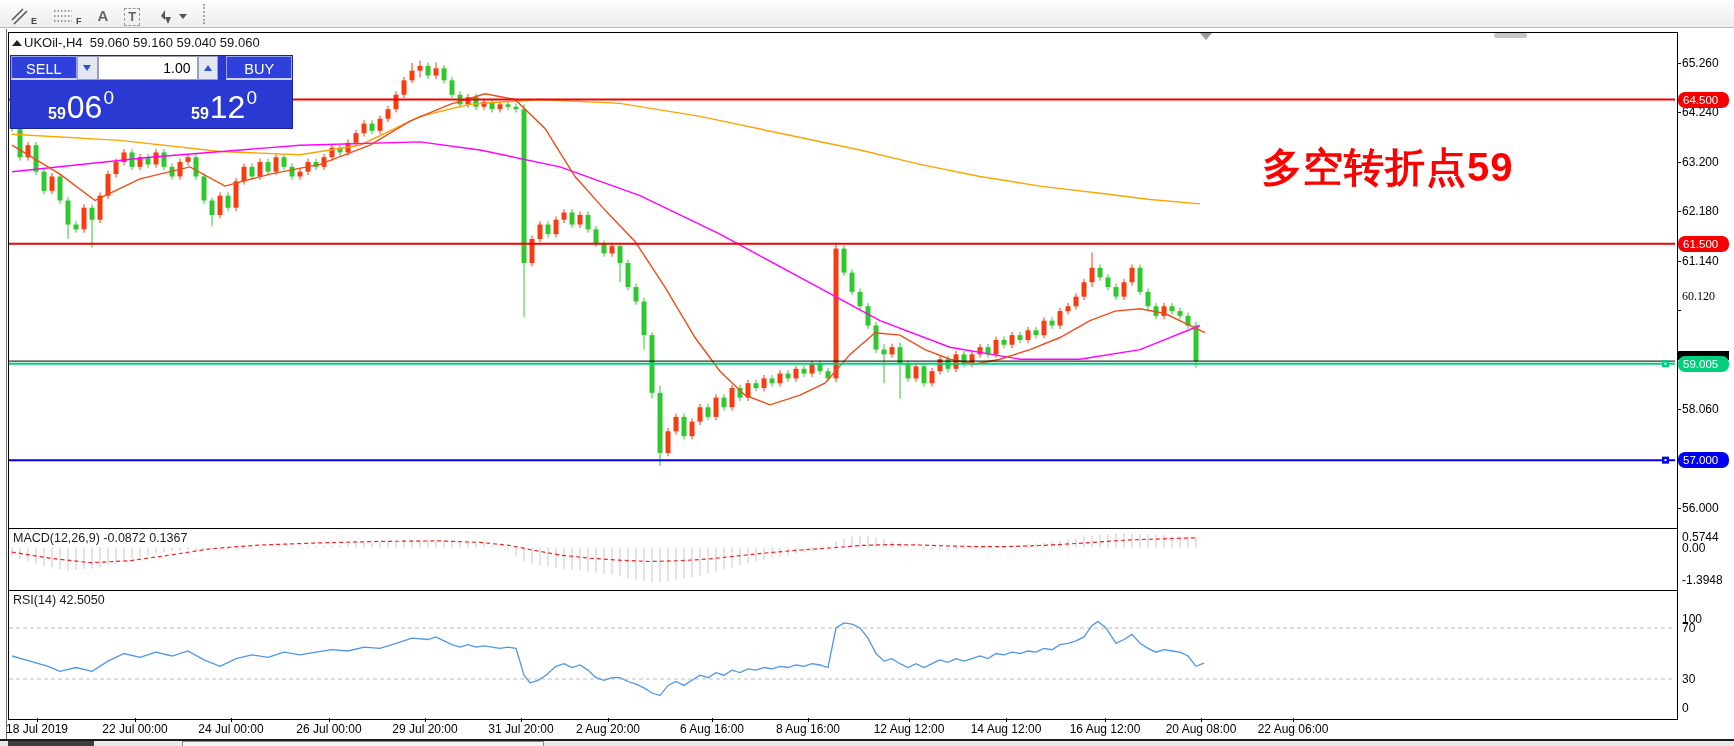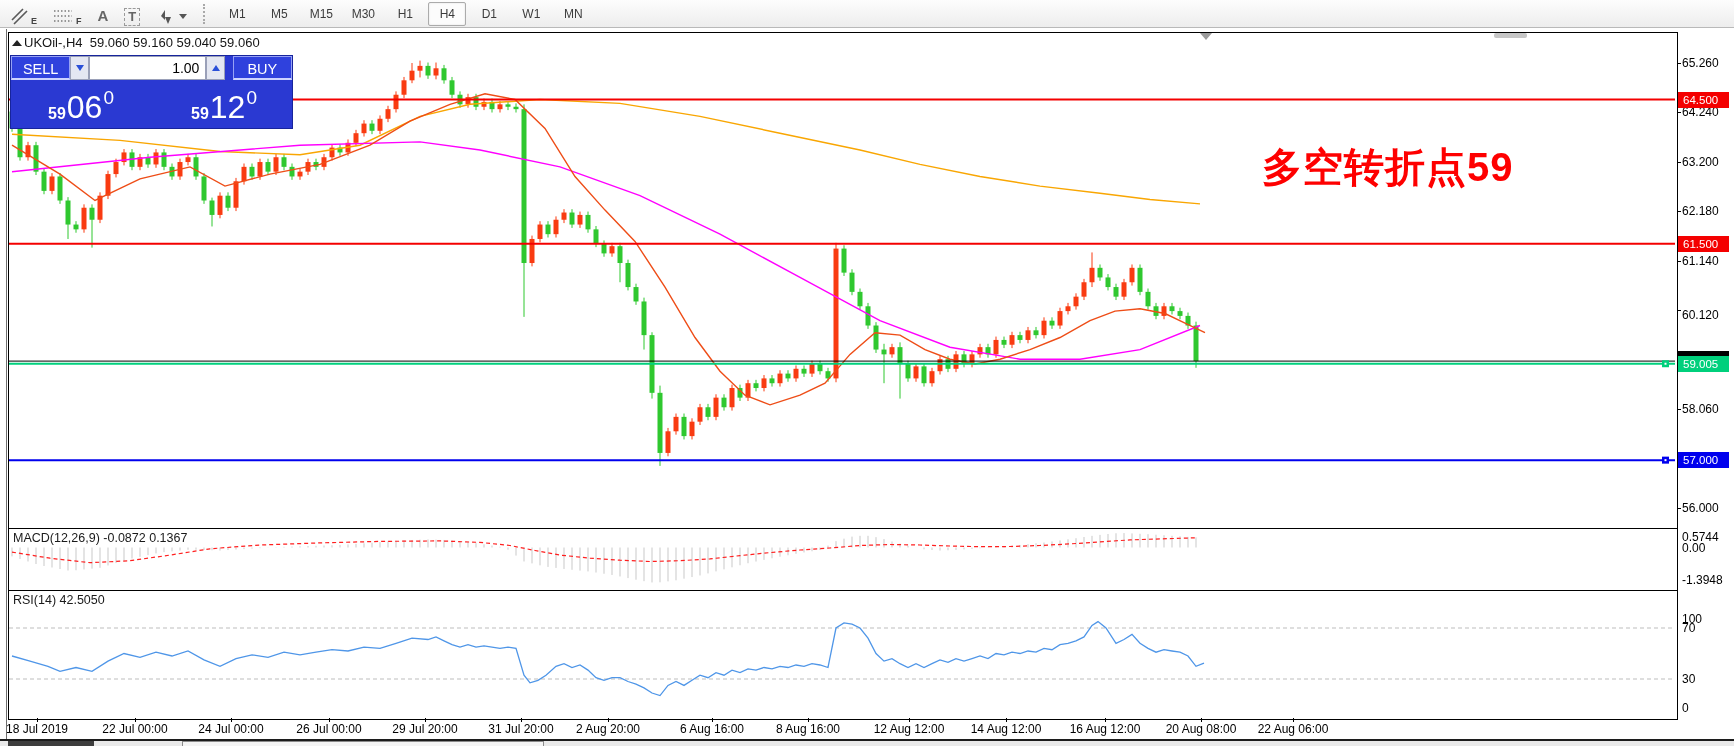--- a/index.html
+++ b/index.html
@@ -27,36 +27,36 @@
   .win-edge{position:absolute;background:#6e6e6e;}
   
   .sym-header{position:absolute;left:24px;top:35px;font-size:13px;color:#141414;white-space:pre;}
   .collapse-tri{position:absolute;left:12px;top:40px;width:0;height:0;
                 border-left:5px solid transparent;border-right:5px solid transparent;
                 border-bottom:6px solid #222;}
   .ind-label{position:absolute;font-size:12.5px;color:#1a1a1a;white-space:pre;}
   .axis-label{position:absolute;left:1682px;font-size:12px;color:#000;white-space:nowrap;}
   .axis-tick{position:absolute;left:1677px;width:4px;height:1px;background:#000;}
   .badge{position:absolute;left:1678px;width:51px;height:16px;line-height:16px;
-         font-size:11.5px;color:#fff;text-align:left;padding-left:5px;box-sizing:border-box;}
+         font-size:11.5px;color:#fff;text-align:left;padding-left:5px;box-sizing:border-box;border-radius:7px;}
   .bid-marker{position:absolute;left:1678px;width:51px;background:#000;}
   .time-label{position:absolute;top:722px;transform:translateX(-50%);font-size:12px;color:#000;white-space:nowrap;}
   .time-tick{position:absolute;top:718px;width:1px;height:4px;background:#000;}
   
   .trade-panel{position:absolute;left:10px;top:55px;width:283px;height:74px;
                background:#2a39d2;border:1px solid #17249c;box-sizing:border-box;
                color:#fff;}
   .tp-row1{position:absolute;left:0;top:0;height:25px;width:100%;display:flex;}
   .tp-btn{width:66px;height:24px;line-height:24px;text-align:center;font-size:14.5px;color:#fff;
           background:#2f41dd;border:1px solid #97a2f5;border-bottom:2px solid #cdd3ff;box-sizing:border-box;}
   .tp-spin{width:21px;height:24px;background:#e4e7f2;border:1px solid #9aa0b8;box-sizing:border-box;
            display:flex;align-items:center;justify-content:center;}
   .tri-up{width:0;height:0;border-left:4px solid transparent;border-right:4px solid transparent;border-bottom:6px solid #2b50d8;}
   .tri-dn{width:0;height:0;border-left:4px solid transparent;border-right:4px solid transparent;border-top:6px solid #2b50d8;}
-  .tp-input{width:117px;height:24px;border:1px solid #9aa0b8;box-sizing:border-box;background:#fff;
+  .tp-input{width:100px;height:24px;border:1px solid #9aa0b8;box-sizing:border-box;background:#fff;
             font-family:"Liberation Sans",sans-serif;font-size:14px;color:#000;text-align:right;padding:0 6px 0 0;}
   .tp-gap{width:8px;}
   .tp-price{position:absolute;top:27px;height:46px;display:flex;align-items:flex-end;justify-content:center;color:#fff;}
   .tp-price .sm{font-size:16px;font-weight:700;margin:0 1px 6px 0;}
   .tp-price .big{font-size:32px;line-height:44px;font-weight:400;}
   .tp-price .sup{font-size:19px;line-height:19px;margin:0 0 22px 1px;}
   .tp-price-left{left:0;width:140px;}
   .tp-price-right{left:143px;width:140px;}
   
   .annotation{position:absolute;left:1262px;top:140px;font-size:40px;font-weight:600;color:#fe0000;
@@ -93,31 +93,20 @@
       <span class="tool-letter" style="border:1px dashed #9a9a9a;padding:0 3px;line-height:16px;font-size:13px;">T</span>
     </div>
     <div class="toolbtn">
       <svg width="18" height="19">
         <path d="M5 9 L9 3 L9 13 Z" fill="#555"></path>
         <path d="M9 10 L15 10 L12 17 Z" fill="#555"></path>
       </svg>
       <span class="tool-caret"></span>
     </div>
     <div class="tb-sep"></div>
-    <div style="display:flex;align-items:center;">
-        <div class="tf-btn">M1</div>
-        <div class="tf-btn">M5</div>
-        <div class="tf-btn">M15</div>
-        <div class="tf-btn">M30</div>
-        <div class="tf-btn">H1</div>
-        <div class="tf-btn active">H4</div>
-        <div class="tf-btn">D1</div>
-        <div class="tf-btn">W1</div>
-        <div class="tf-btn">MN</div>
-      </div>
   </div>
 
   <div class="win-edge" style="left:6px;top:29px;width:1px;height:710px;"></div>
 
   <div class="panel" style="left:8px;top:32px;width:1668px;height:495px;"></div>
   <div class="panel" style="left:8px;top:528px;width:1668px;height:61px;"></div>
   <div class="panel" style="left:8px;top:590px;width:1668px;height:128px;"></div>
 
   <svg id="main-svg" class="abs" style="left:9px;top:33px;" width="1666" height="493">
       <g>
@@ -928,21 +917,21 @@
       <div class="axis-label" style="top:56px;">65.260</div>
       <div class="axis-tick" style="top:112px;"></div>
       <div class="axis-label" style="top:105px;">64.240</div>
       <div class="axis-tick" style="top:162px;"></div>
       <div class="axis-label" style="top:155px;">63.200</div>
       <div class="axis-tick" style="top:211px;"></div>
       <div class="axis-label" style="top:204px;">62.180</div>
       <div class="axis-tick" style="top:261px;"></div>
       <div class="axis-label" style="top:254px;">61.140</div>
       <div class="axis-tick" style="top:310px;"></div>
-      <div class="axis-label" style="top:308px;">60.120</div>
+      <div class="axis-label" style="top:289px;font-family:Liberation Serif, serif;">60.120</div>
       <div class="axis-tick" style="top:409px;"></div>
       <div class="axis-label" style="top:402px;">58.060</div>
       <div class="axis-tick" style="top:508px;"></div>
       <div class="axis-label" style="top:501px;">56.000</div>
       <div class="bid-marker" style="top:351px;height:9px;"></div>
       <div class="badge" style="top:92px;background:#f40000;">64.500</div>
       <div class="badge" style="top:236px;background:#f40000;">61.500</div>
       <div class="badge" style="top:356px;background:#00d07c;">59.005</div>
       <div class="badge" style="top:452px;background:#0000ee;">57.000</div>
     </div>

